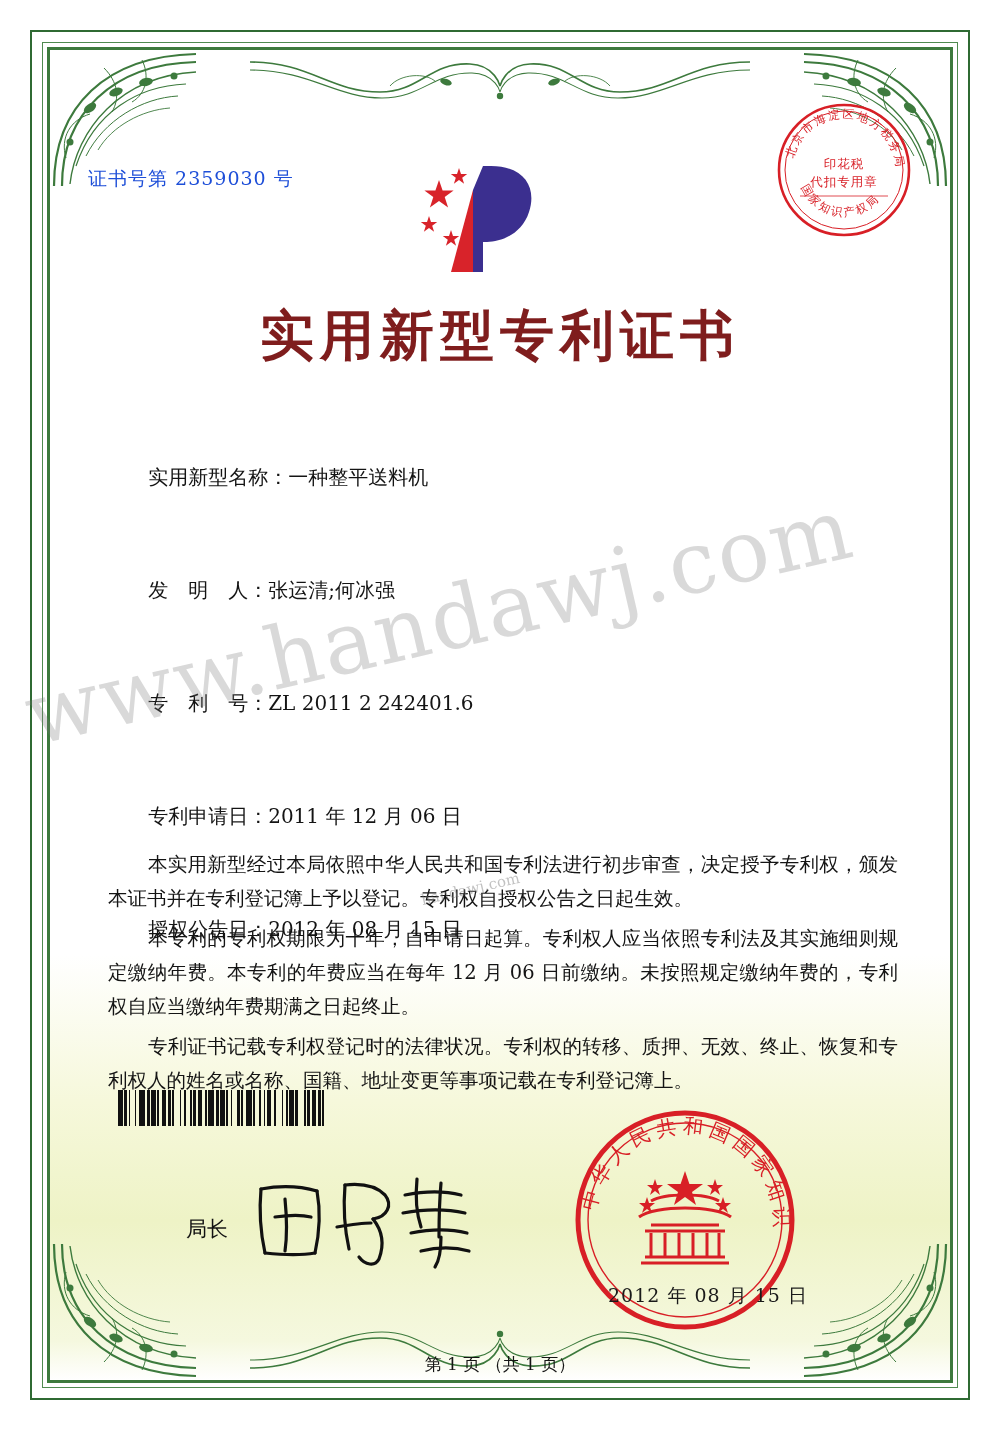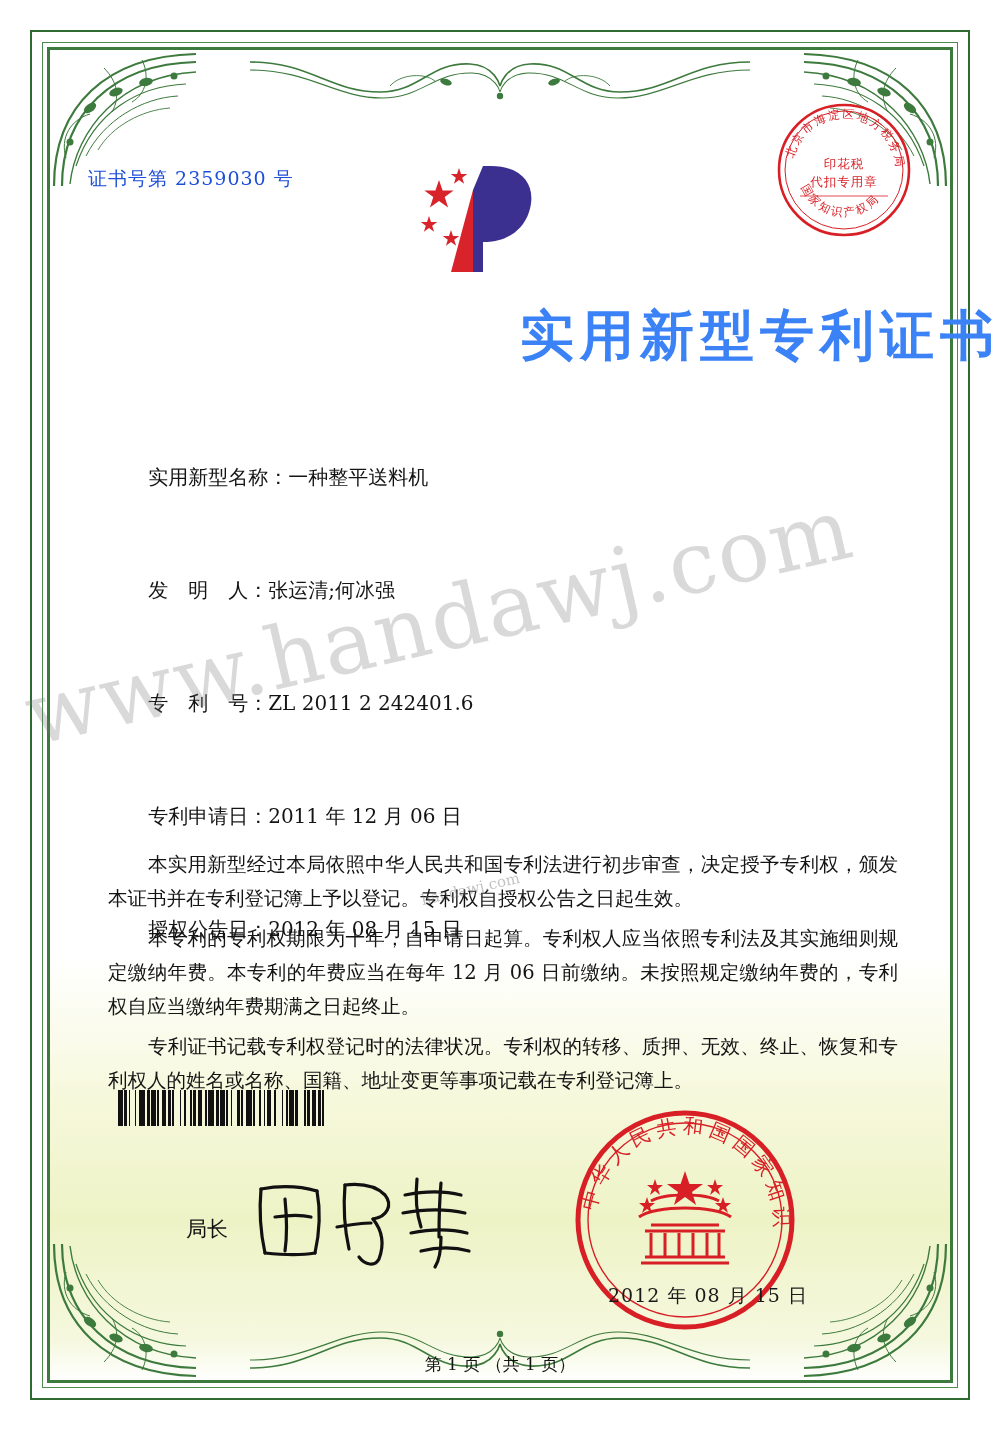--- a/index.html
+++ b/index.html
@@ -124,25 +124,25 @@
     width: 140px;
     height: 140px;
   }
   .tax-stamp svg { display:block; width:100%; height:100%; }
 
   .title {
     position: absolute;
     left: 0;
     right: 0;
     top: 300px;
-    text-align: right;
+    text-align: center;
     font-size: 54px;
     letter-spacing: 6px;
     font-weight: bold;
-    color: #3b82f6;
+    color: #7f1d1d;
     font-family: "DejaVu Serif", "Liberation Serif", serif;
   }
 
   
   .fields {
     position: absolute;
     left: 110px;
     top: 440px;
     width: 790px;
   }

